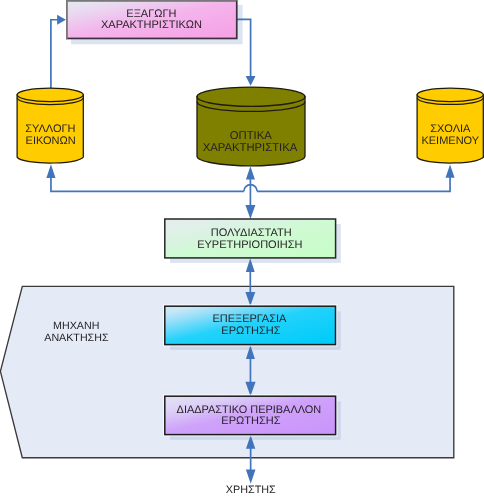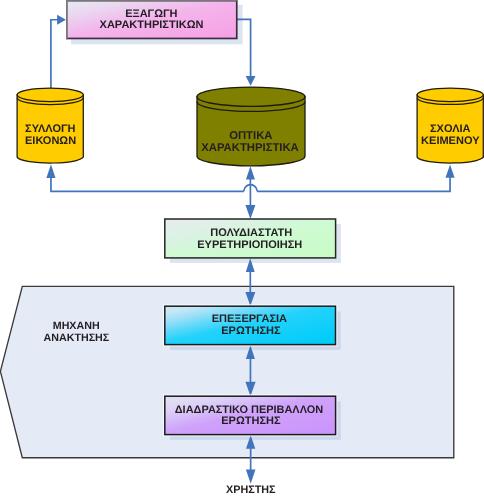--- a/index.html
+++ b/index.html
@@ -1,18 +1,18 @@
 <!DOCTYPE html>
 <html><head>
 <meta charset="utf-8">
 <style>
   html,body{margin:0;padding:0;background:#ffffff;}
   body{width:484px;height:498px;position:relative;overflow:hidden;
        font-family:"Liberation Sans",sans-serif;-webkit-font-smoothing:antialiased;text-rendering:geometricPrecision;}
-  #stage{position:absolute;left:0;top:0;width:484px;height:498px;will-change:transform;font-weight:bold;}
+  #stage{position:absolute;left:0;top:0;width:484px;height:498px;will-change:transform;}
   svg#d{position:absolute;left:0;top:0;display:block;}
   text{font-family:"Liberation Sans",sans-serif;fill:#221E22;text-anchor:middle;}
   .t11{font-size:11px;}
   .t112{font-size:11.3px;}
   .t109{font-size:10.95px;}
   .t108{font-size:10.8px;}
   .t107{font-size:10.7px;}
 </style>
 </head>
 <body>

